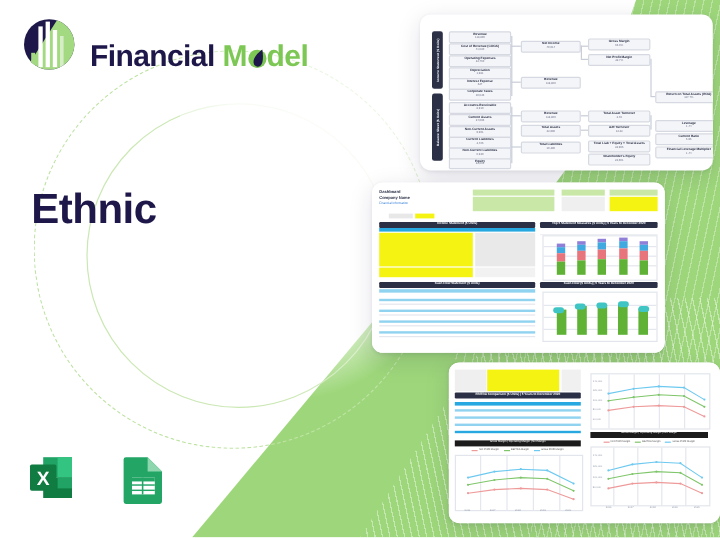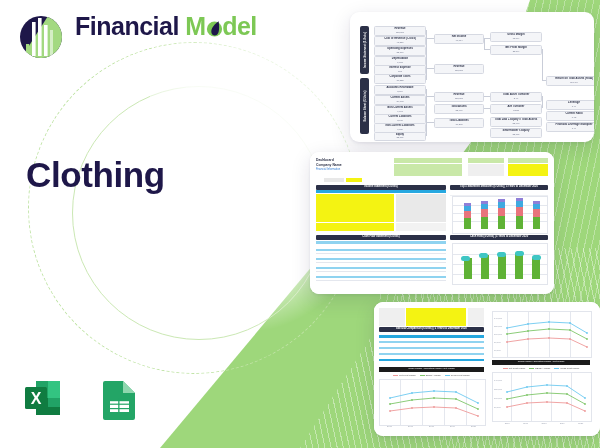--- a/index.html
+++ b/index.html
@@ -40,21 +40,21 @@
     position:absolute;left:72px;top:86px;width:252px;height:252px;
     border:1.3px solid #CBE8B4;border-radius:50%;
   }
   .fade-white{
     position:absolute;left:150px;top:40px;width:230px;height:290px;
     background:radial-gradient(ellipse at 40% 45%, rgba(255,255,255,.96) 0%, rgba(255,255,255,.86) 45%, rgba(255,255,255,0) 72%);
     pointer-events:none;
   }
 
   
-  .logo{position:absolute;left:18px;top:14px;display:flex;align-items:flex-start;gap:11px;}
+  .logo{position:absolute;left:18px;top:14px;display:flex;align-items:flex-end;gap:11px;}
   .logo-mark{width:46px;height:46px;position:relative;}
   .logo-text{font-size:25px;font-weight:700;letter-spacing:-.5px;color:#1E1749;line-height:1;white-space:nowrap;}
   .logo-text .grn{color:#7DC855;}
   .logo-text .leafo{position:relative;display:inline-block;width:.66em;}
 
   
   .headline{
     position:absolute;left:26px;top:152px;width:230px;
     font-size:35px;font-weight:700;line-height:1.33;color:#1E1749;letter-spacing:-.4px;
   }
@@ -148,21 +148,21 @@
     </div>
     <div class="logo-text">
       <span>Financial</span><span>&nbsp;</span><span class="grn">M</span><span class="leafo"><svg width="17" height="26" viewBox="0 0 17 26" style="vertical-align:-5px">
             <circle cx="8.5" cy="15" r="7.6" fill="#7DC855"></circle>
             <path d="M12.6 7.2 C12.6 7.2 4.8 12.6 5.3 18.0 C5.6 21.2 8.8 22.6 11.0 20.8 C13.6 18.7 13.4 12.0 12.6 7.2 Z" fill="#1E1749"></path>
           </svg></span><span class="grn">del</span>
     </div>
   </div>
 
   <div class="headline">
-    <div>Clothing</div>
+    <div>Ethnic</div>
   </div>
 
   <div class="file-icons">
     <div class="fi">
       <svg width="51" height="51" viewBox="0 0 51 51">
         <rect x="14" y="7" width="24" height="17" fill="#21A366"></rect>
         <rect x="26" y="7" width="12" height="17" fill="#33C481"></rect>
         <rect x="14" y="24" width="24" height="17" fill="#107C41"></rect>
         <rect x="26" y="24" width="12" height="9" fill="#21A366"></rect>
         <rect x="3" y="13" width="22" height="22" rx="1.5" fill="#107C41"></rect>

